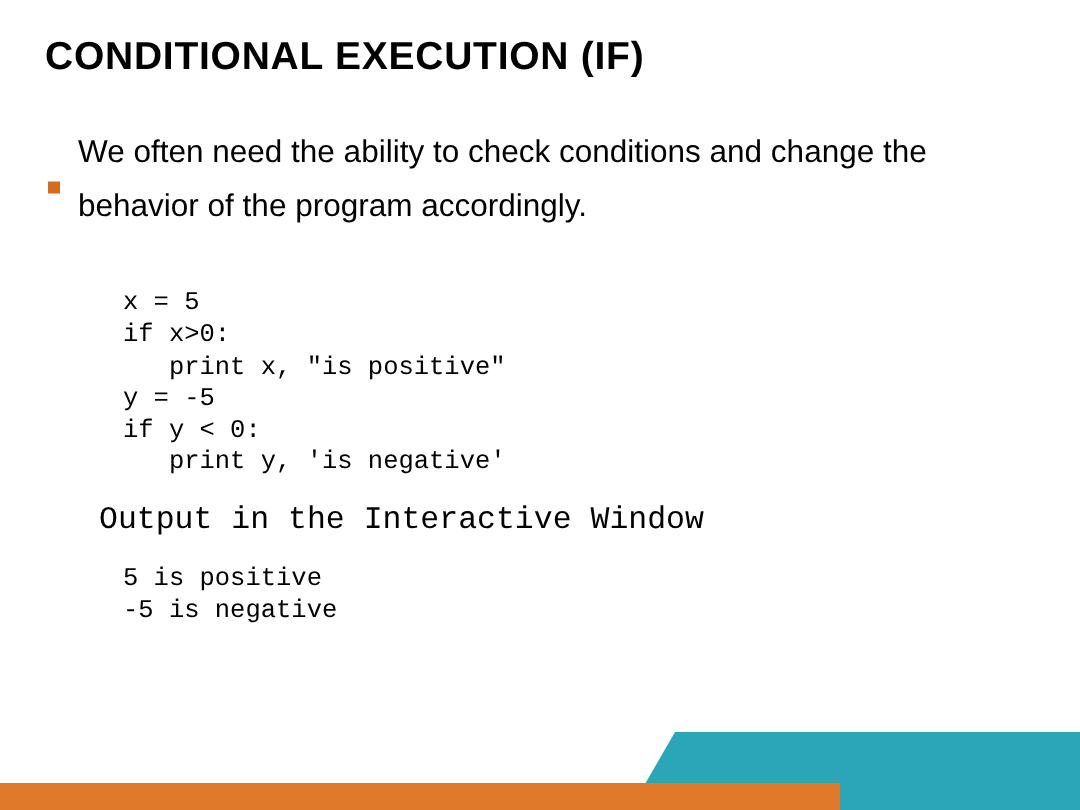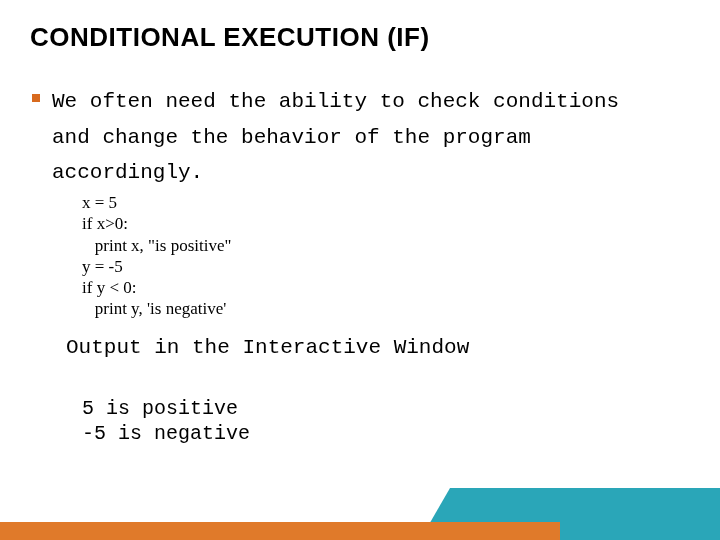--- a/index.html
+++ b/index.html
@@ -1,24 +1,24 @@
 <!DOCTYPE html>
 <html><head>
 <meta charset="utf-8">
 <style>
   * { margin: 0; padding: 0; box-sizing: border-box; }
   html, body { width: 720px; height: 540px; background: #fff; font-family: Arial, Helvetica, sans-serif; color: #000; }
   .slide { position: relative; width: 720px; height: 540px; overflow: hidden; }
   .title { position: absolute; left: 30px; top: 22px; font-size: 26px; font-weight: 700; letter-spacing: 0.5px; font-family: "Arial Narrow", Arial, sans-serif; font-stretch: condensed; }
-  .bullet-row { position: absolute; left: 32px; top: 84px; display: flex; align-items: flex-start; font-family: Liberation Mono, monospace; }
+  .bullet-row { position: absolute; left: 32px; top: 84px; display: flex; align-items: center; }
   .bullet-mark { width: 8px; height: 8px; background: #d86a1e; margin-top: 10px; margin-right: 12px; flex: 0 0 auto; }
   .bullet-text { font-size: 21px; line-height: 1.7; max-width: 610px; }
-  .code-block { position: absolute; left: 82px; top: 192px; font-family: Liberation Serif, serif; font-size: 17px; line-height: 1.25; white-space: pre; }
+  .code-block { position: absolute; left: 82px; top: 192px; font-family: Liberation Mono, monospace; font-size: 17px; line-height: 1.25; white-space: pre; }
   .output-label { position: absolute; left: 66px; top: 336px; font-family: "Courier New", Courier, monospace; font-size: 21px; text-align: center; }
-  .output-block { position: absolute; left: 82px; top: 376px; font-family: "Courier New", Courier, monospace; font-size: 20px; line-height: 1.25; white-space: pre; margin-top: 20px; }
+  .output-block { position: absolute; left: 82px; top: 376px; font-family: "Courier New", Courier, monospace; font-size: 17px; line-height: 1.25; white-space: pre; }
   
   .bar-orange { position: absolute; left: 0; bottom: 0; width: 560px; height: 18px; background: #e07a2a; }
   .bar-teal { position: absolute; right: 0; bottom: 0; width: 300px; height: 52px; background: #2aa6b8; transform: skewX(-30deg); transform-origin: bottom right; }
   .bar-teal-edge { position: absolute; right: 0; bottom: 0; width: 180px; height: 52px; background: #2aa6b8; }
 </style>
 </head>
 <body>
 <div class="slide">
 
   <div class="title">CONDITIONAL EXECUTION (IF)</div>

